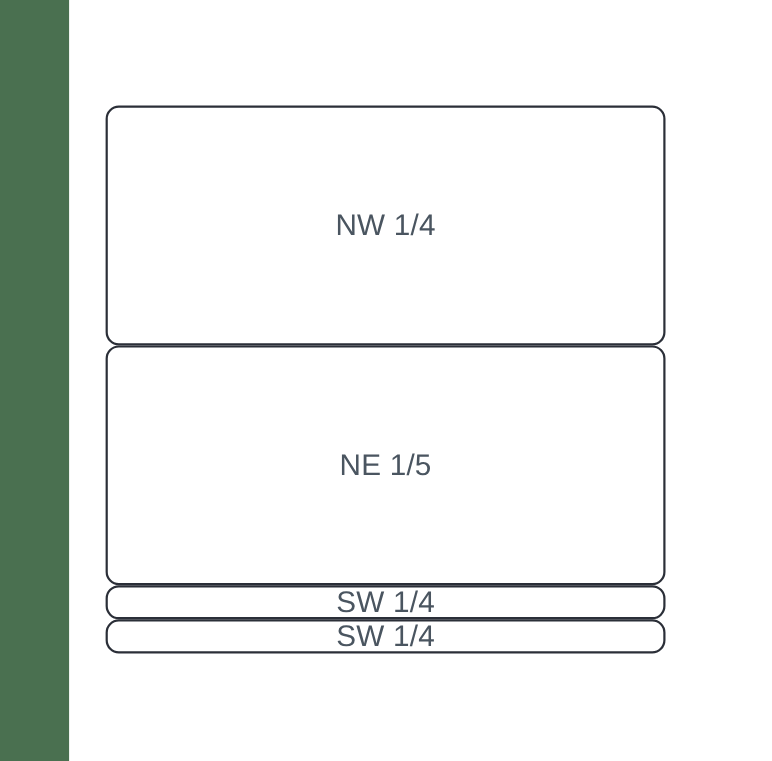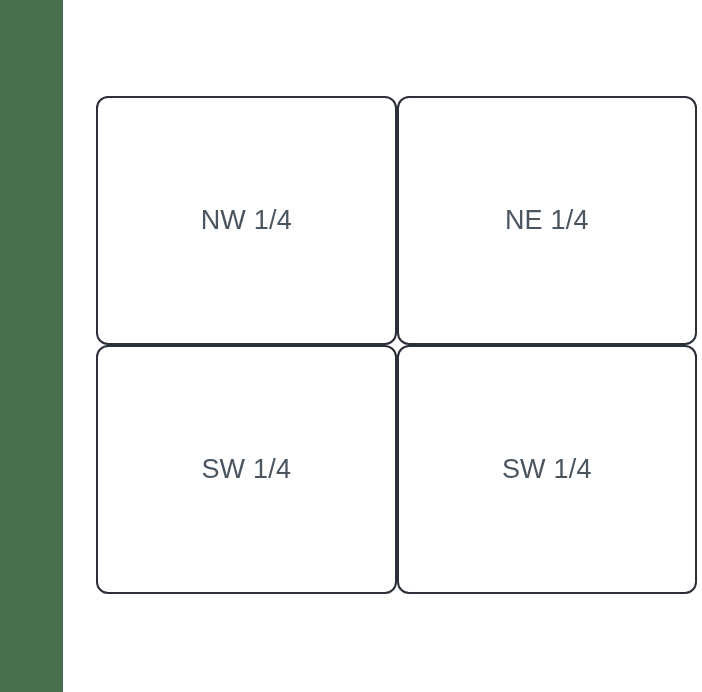--- a/index.html
+++ b/index.html
@@ -42,24 +42,24 @@
     width: 639px;
     height: 692px;
     background: #ffffff;
   }
 
   
   #quadrant-grid {
     position: absolute;
     left: 33px;   
     top: 96px;
-    width: 601px; 
+    width: 509px; 
     height: 498px;
     display: grid;
-    grid-template-columns: 1fr 1fr;
+    grid-template-columns: 1fr;
     grid-template-rows: 1fr 1fr;
   }
 
   
   .quadrant-card {
     box-sizing: border-box;
     background: #ffffff;
     border: 2px solid #2b2f38;
     border-radius: 12px;
     display: flex;
@@ -88,21 +88,21 @@
 
   <div id="content-area">
 
     <div id="quadrant-grid">
 
       <div class="quadrant-card">
         <span class="quadrant-label">NW 1/4</span>
       </div>
 
       <div class="quadrant-card">
-        <span class="quadrant-label">NE 1/4</span>
+        <span class="quadrant-label">NE 1/5</span>
       </div>
 
       <div class="quadrant-card">
         <span class="quadrant-label">SW 1/4</span>
       </div>
 
       <div class="quadrant-card">
         <span class="quadrant-label">SW 1/4</span>
       </div>
 

